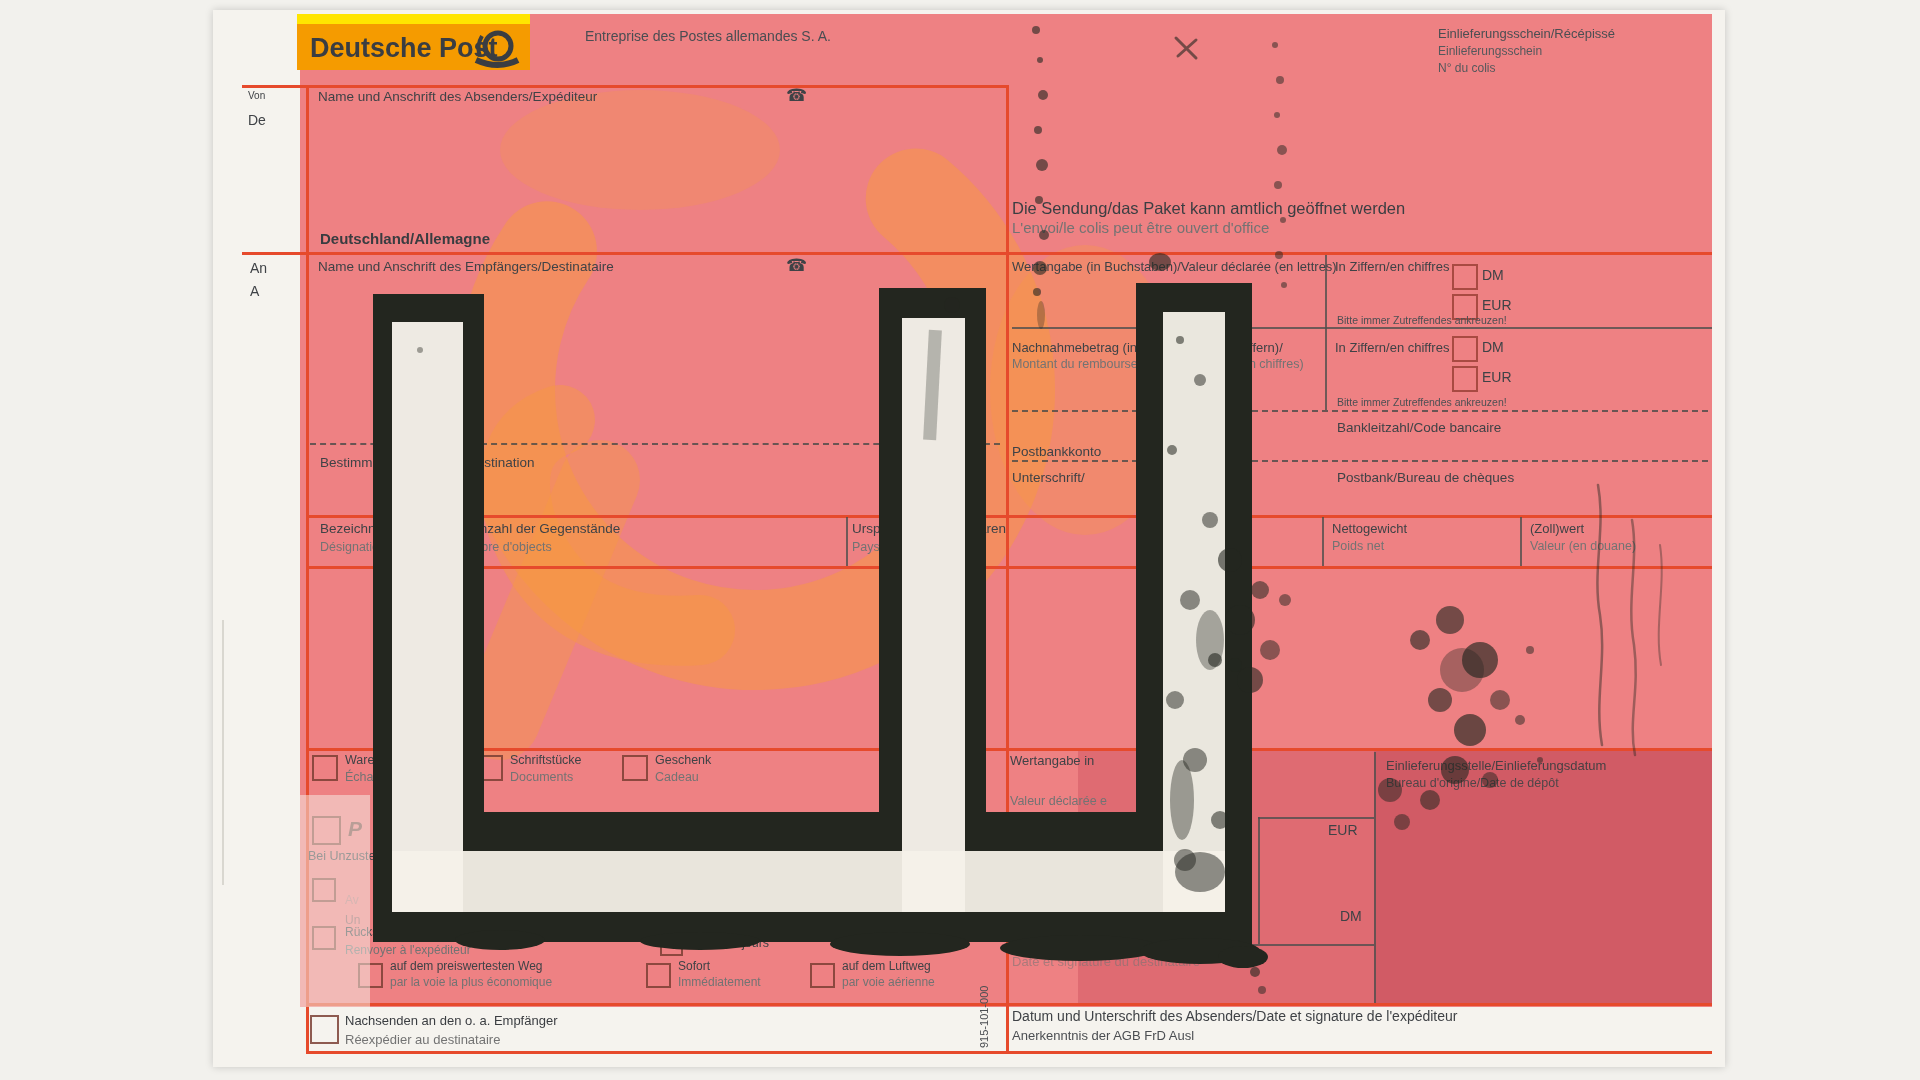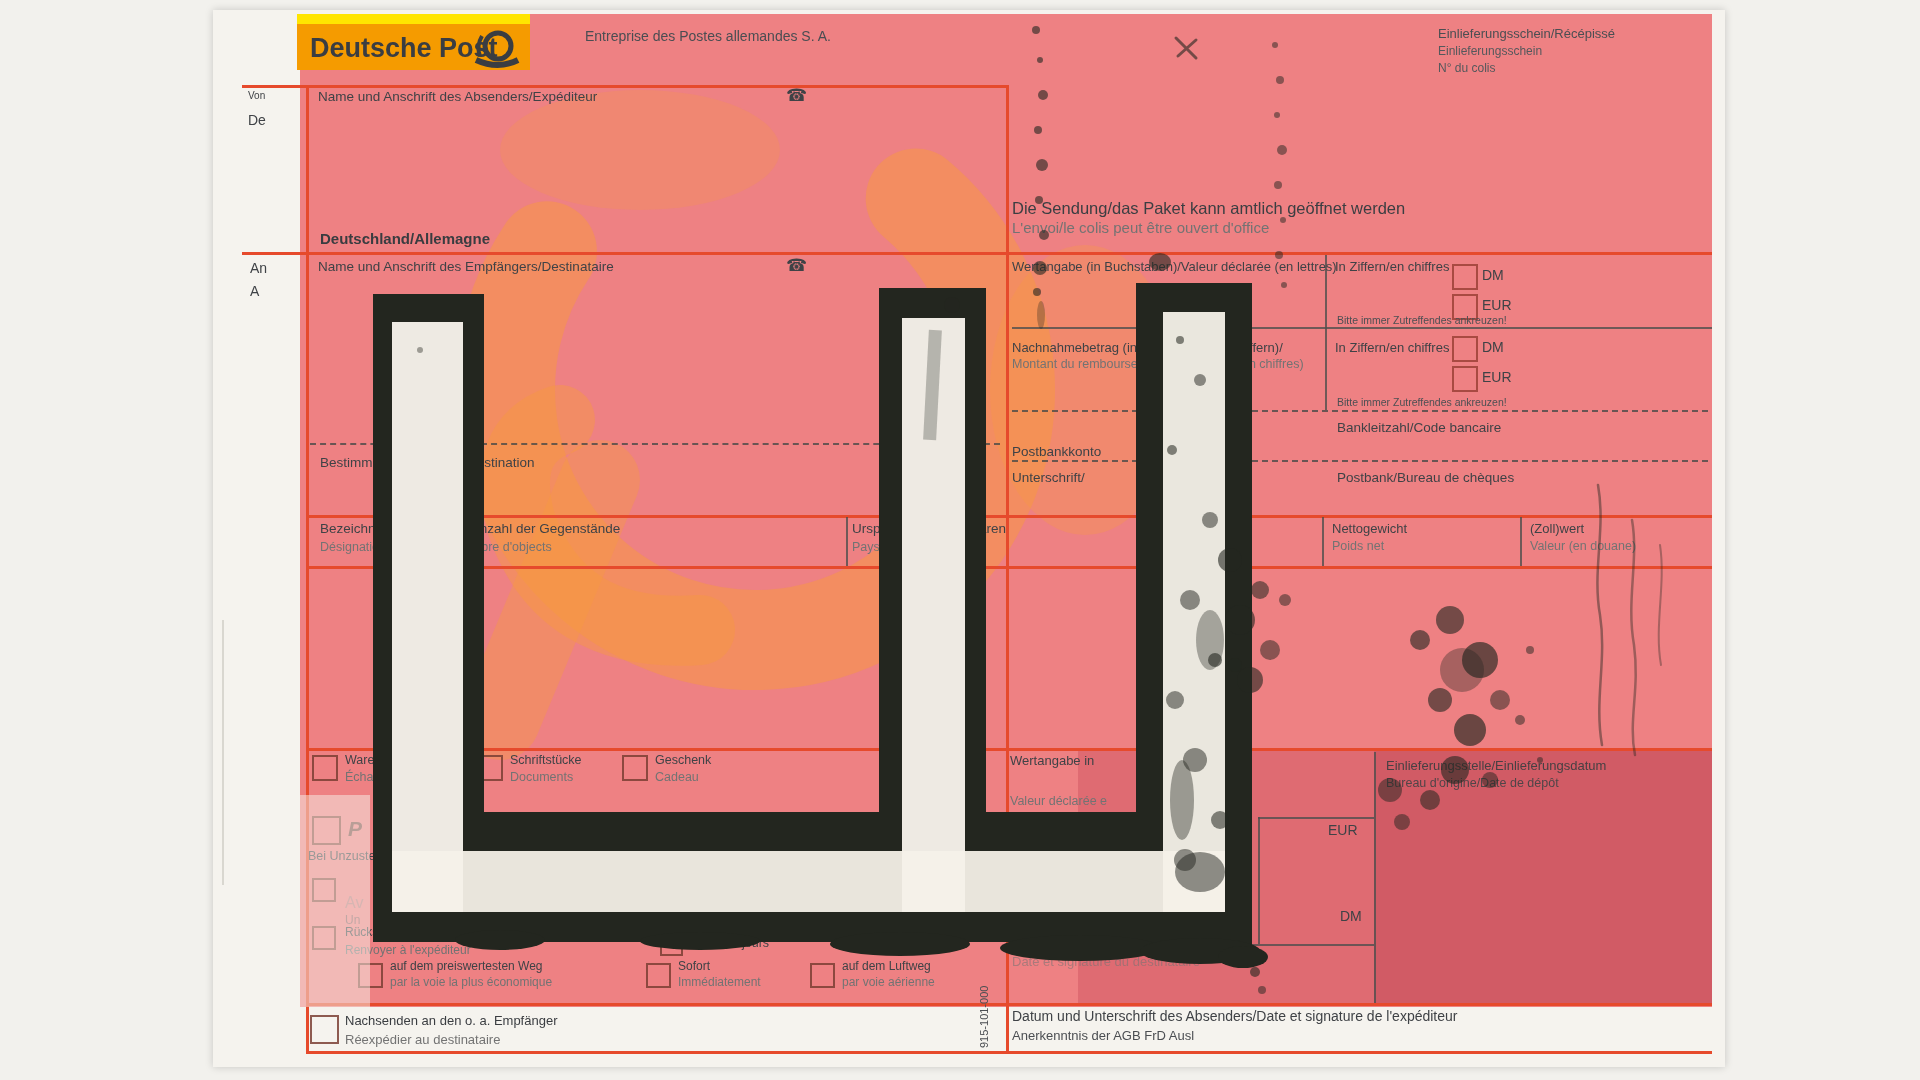--- a/index.html
+++ b/index.html
@@ -142,21 +142,21 @@
   <div class="t fr" style="left:1386px;top:776px;font-size:12.5px;color:#504548;">Bureau d'origine/Date de dépôt</div>
   <div class="t" style="left:1328px;top:822px;font-size:14px;">EUR</div>
   <div class="t" style="left:1340px;top:908px;font-size:14px;">DM</div>
 
   <div class="cb" style="left:312px;top:816px;width:25px;height:25px;"></div>
   <div class="t" style="left:348px;top:816px;font-size:21px;font-style:italic;font-weight:bold;color:#7a4a44;">P</div>
   <div class="t" style="left:308px;top:849px;font-size:12.5px;">Bei Unzustellbarkeit</div>
 
   <div class="cb" style="left:312px;top:878px;width:20px;height:20px;"></div>
   <div class="t" style="left:345px;top:913px;font-size:12px;opacity:.55;">Un</div>
-  <div class="t fr" style="left:345px;top:893px;font-size:16px;opacity:.45;">Av</div>
+  <div class="t fr" style="left:345px;top:893px;font-size:12px;opacity:.45;">Av</div>
 
   <div class="cb" style="left:312px;top:926px;width:20px;height:20px;"></div>
   <div class="t" style="left:345px;top:925px;font-size:12px;">Rücksenden</div>
   <div class="t fr" style="left:345px;top:943px;font-size:12px;">Renvoyer à l'expéditeur</div>
   <div class="cb" style="left:660px;top:933px;width:19px;height:19px;"></div>
   <div class="t" style="left:692px;top:936px;font-size:12.5px;">Après</div>
   <div class="t" style="left:742px;top:936px;font-size:12.5px;">jours</div>
   <div class="t fr" style="left:1012px;top:954px;font-size:13px;opacity:.55;">Date et signature du destinataire</div>
 
   <div class="cb" style="left:358px;top:963px;width:21px;height:21px;"></div>

